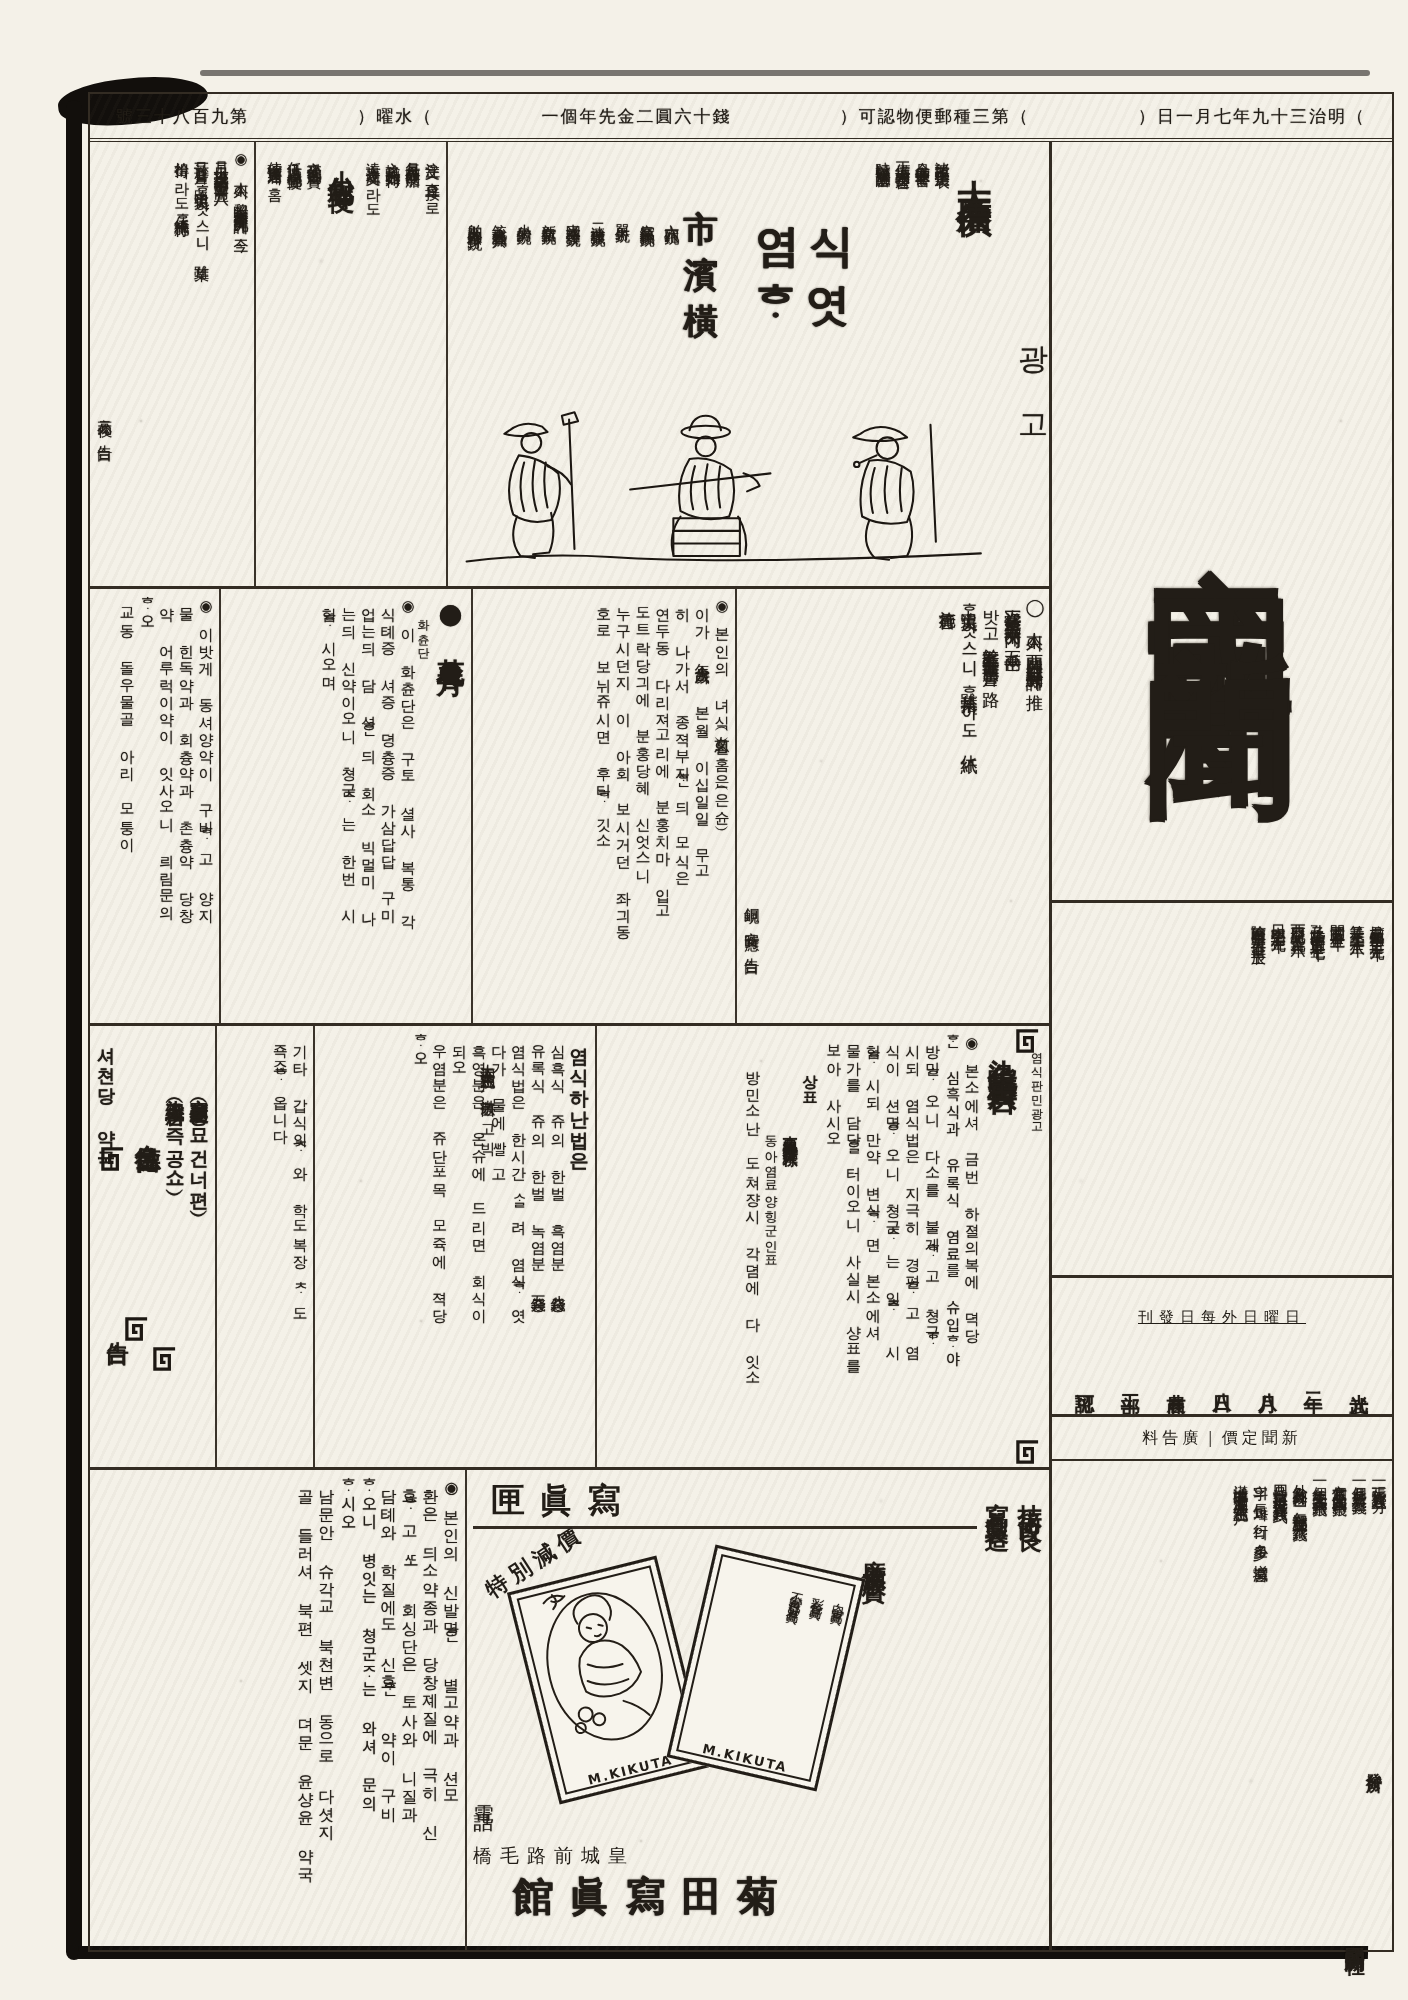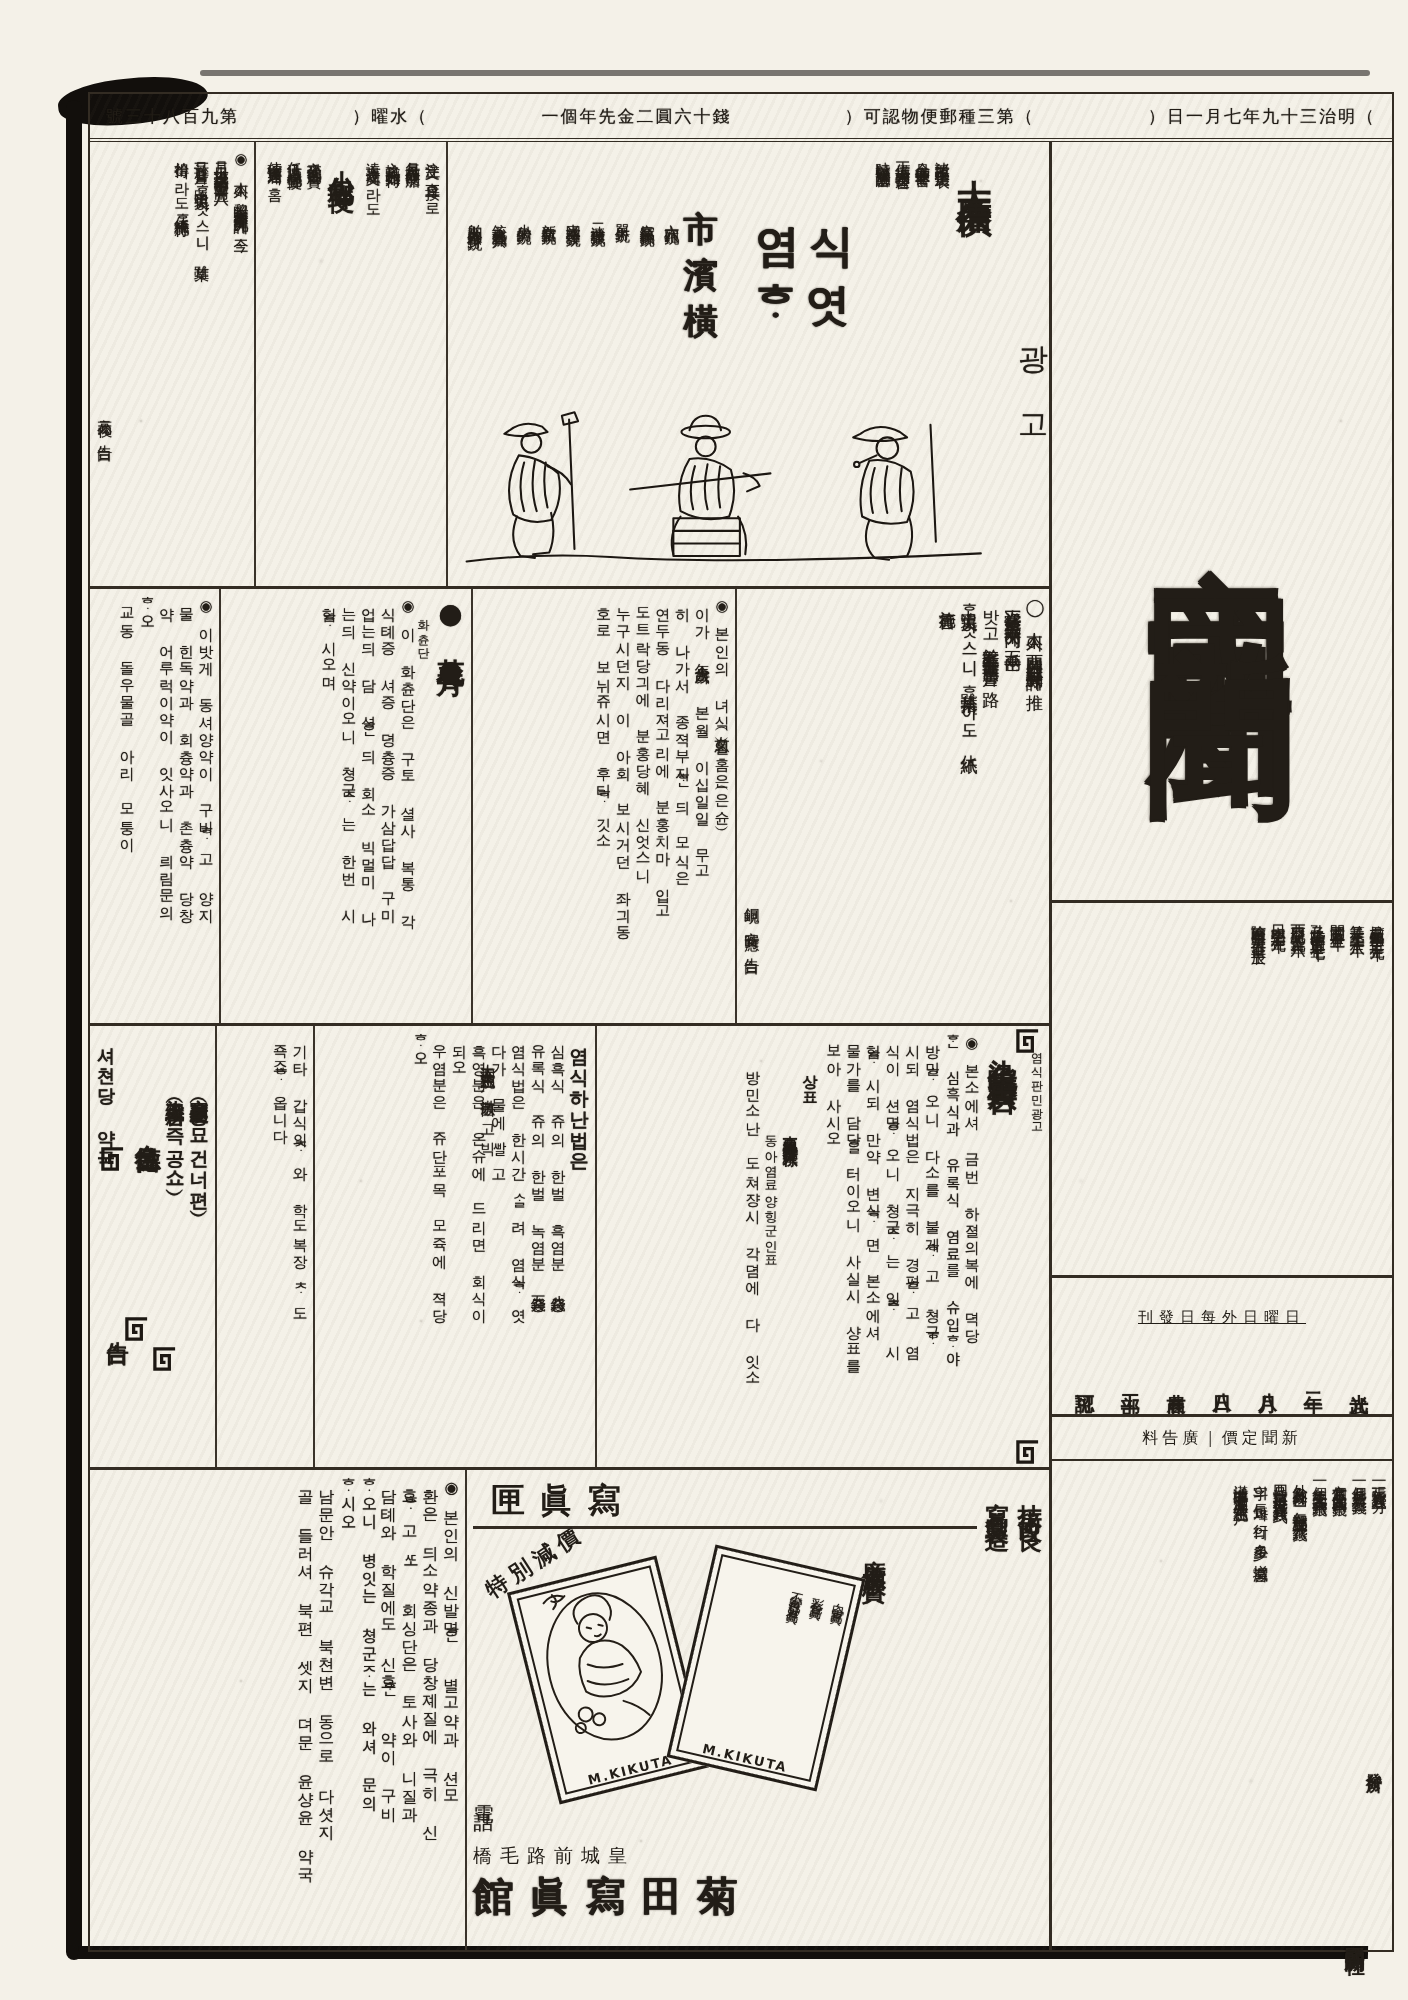--- a/index.html
+++ b/index.html
@@ -16,21 +16,21 @@
     540px 520px 2px rgba(50,42,32,.35),160px 880px 3px rgba(50,42,32,.3),760px 1060px 2px rgba(50,42,32,.3),
     1080px 1180px 3px rgba(50,42,32,.25),420px 1320px 2px rgba(50,42,32,.35),880px 1500px 3px rgba(50,42,32,.3),
     240px 1680px 2px rgba(50,42,32,.35),1250px 1780px 3px rgba(50,42,32,.3),640px 1840px 2px rgba(50,42,32,.35),
     1340px 420px 2px rgba(50,42,32,.3),140px 420px 2px rgba(50,42,32,.4),1010px 900px 2px rgba(50,42,32,.3),
     360px 1180px 2px rgba(50,42,32,.3),1160px 1560px 2px rgba(50,42,32,.3),820px 760px 2px rgba(50,42,32,.25);}
   .sheet{position:absolute;left:88px;top:92px;right:14px;bottom:48px;border:2px solid #332c23;
          display:flex;flex-direction:column;background:
          repeating-linear-gradient(115deg,rgba(120,108,88,.05) 0 3px,transparent 3px 9px);}
   
   .hstrip{height:44px;border-bottom:4px double #332c23;display:flex;flex-direction:row;
-          justify-content:space-between;align-items:center;padding:0 16px;}
+          justify-content:space-between;align-items:center;padding:0 26px;}
   .hseg{font-size:17px;letter-spacing:2px;white-space:nowrap;text-shadow:0 0 1px rgba(20,15,10,.7);}
   .bodywrap{flex:1;display:flex;flex-direction:row;min-height:0;}
   
   .rpanel{width:340px;border-left:3px solid #332c23;display:flex;flex-direction:column;}
   .mast{height:758px;display:flex;justify-content:center;align-items:center;}
   .mast .title{writing-mode:vertical-rl;text-orientation:upright;font-size:148px;font-weight:bold;
                letter-spacing:38px;line-height:1;text-shadow:2px 0 0 currentColor,0 2px 0 currentColor,0 0 3px rgba(30,22,14,.8);}
   .calendar{height:352px;border-top:3px solid #332c23;padding:10px 8px;}
   .approval{height:128px;border-top:3px solid #332c23;display:flex;flex-direction:column;justify-content:space-around;padding:4px 10px;}
   .approval .daily{text-align:center;font-size:15px;letter-spacing:6px;text-decoration:underline;}
@@ -104,21 +104,21 @@
   .card{position:absolute;width:148px;height:212px;background:#f7f4ec;border:3px solid #221d17;
         box-shadow:inset 0 0 0 5px #f7f4ec,inset 0 0 0 7px #221d17;}
   .card .brand{position:absolute;bottom:6px;left:0;right:0;text-align:center;
         font-family:"DejaVu Sans","Liberation Sans",sans-serif;font-size:13px;letter-spacing:2px;font-weight:bold;}
   .card-left{left:58px;top:38px;transform:rotate(-14deg);}
   .card-right{left:216px;top:26px;transform:rotate(13deg);}
   .card-right .cols{padding:16px 10px 0 0;}
   .card-right .vcol{font-size:13px;letter-spacing:3px;margin-left:8px;}
   .portrait{width:100%;height:176px;}
   .photoaddr{font-size:19px;letter-spacing:8px;margin-top:2px;}
-  .studio{font-size:40px;font-weight:bold;letter-spacing:16px;text-shadow:1px 0 0 currentColor,0 0 2px rgba(25,18,12,.8);}
+  .studio{font-size:40px;font-weight:bold;letter-spacing:16px;text-shadow:1px 0 0 currentColor,0 0 2px rgba(25,18,12,.8);margin-left:40px;}
   .pharmacy{flex:1;}
   .pharmacy .vcol{font-size:16px;}
 </style>
 </head>
 <body>
 
 <div class="page">
   <div class="blotch b1"></div>
   <div class="blotch b2"></div>
   <div class="blotch b3"></div>

